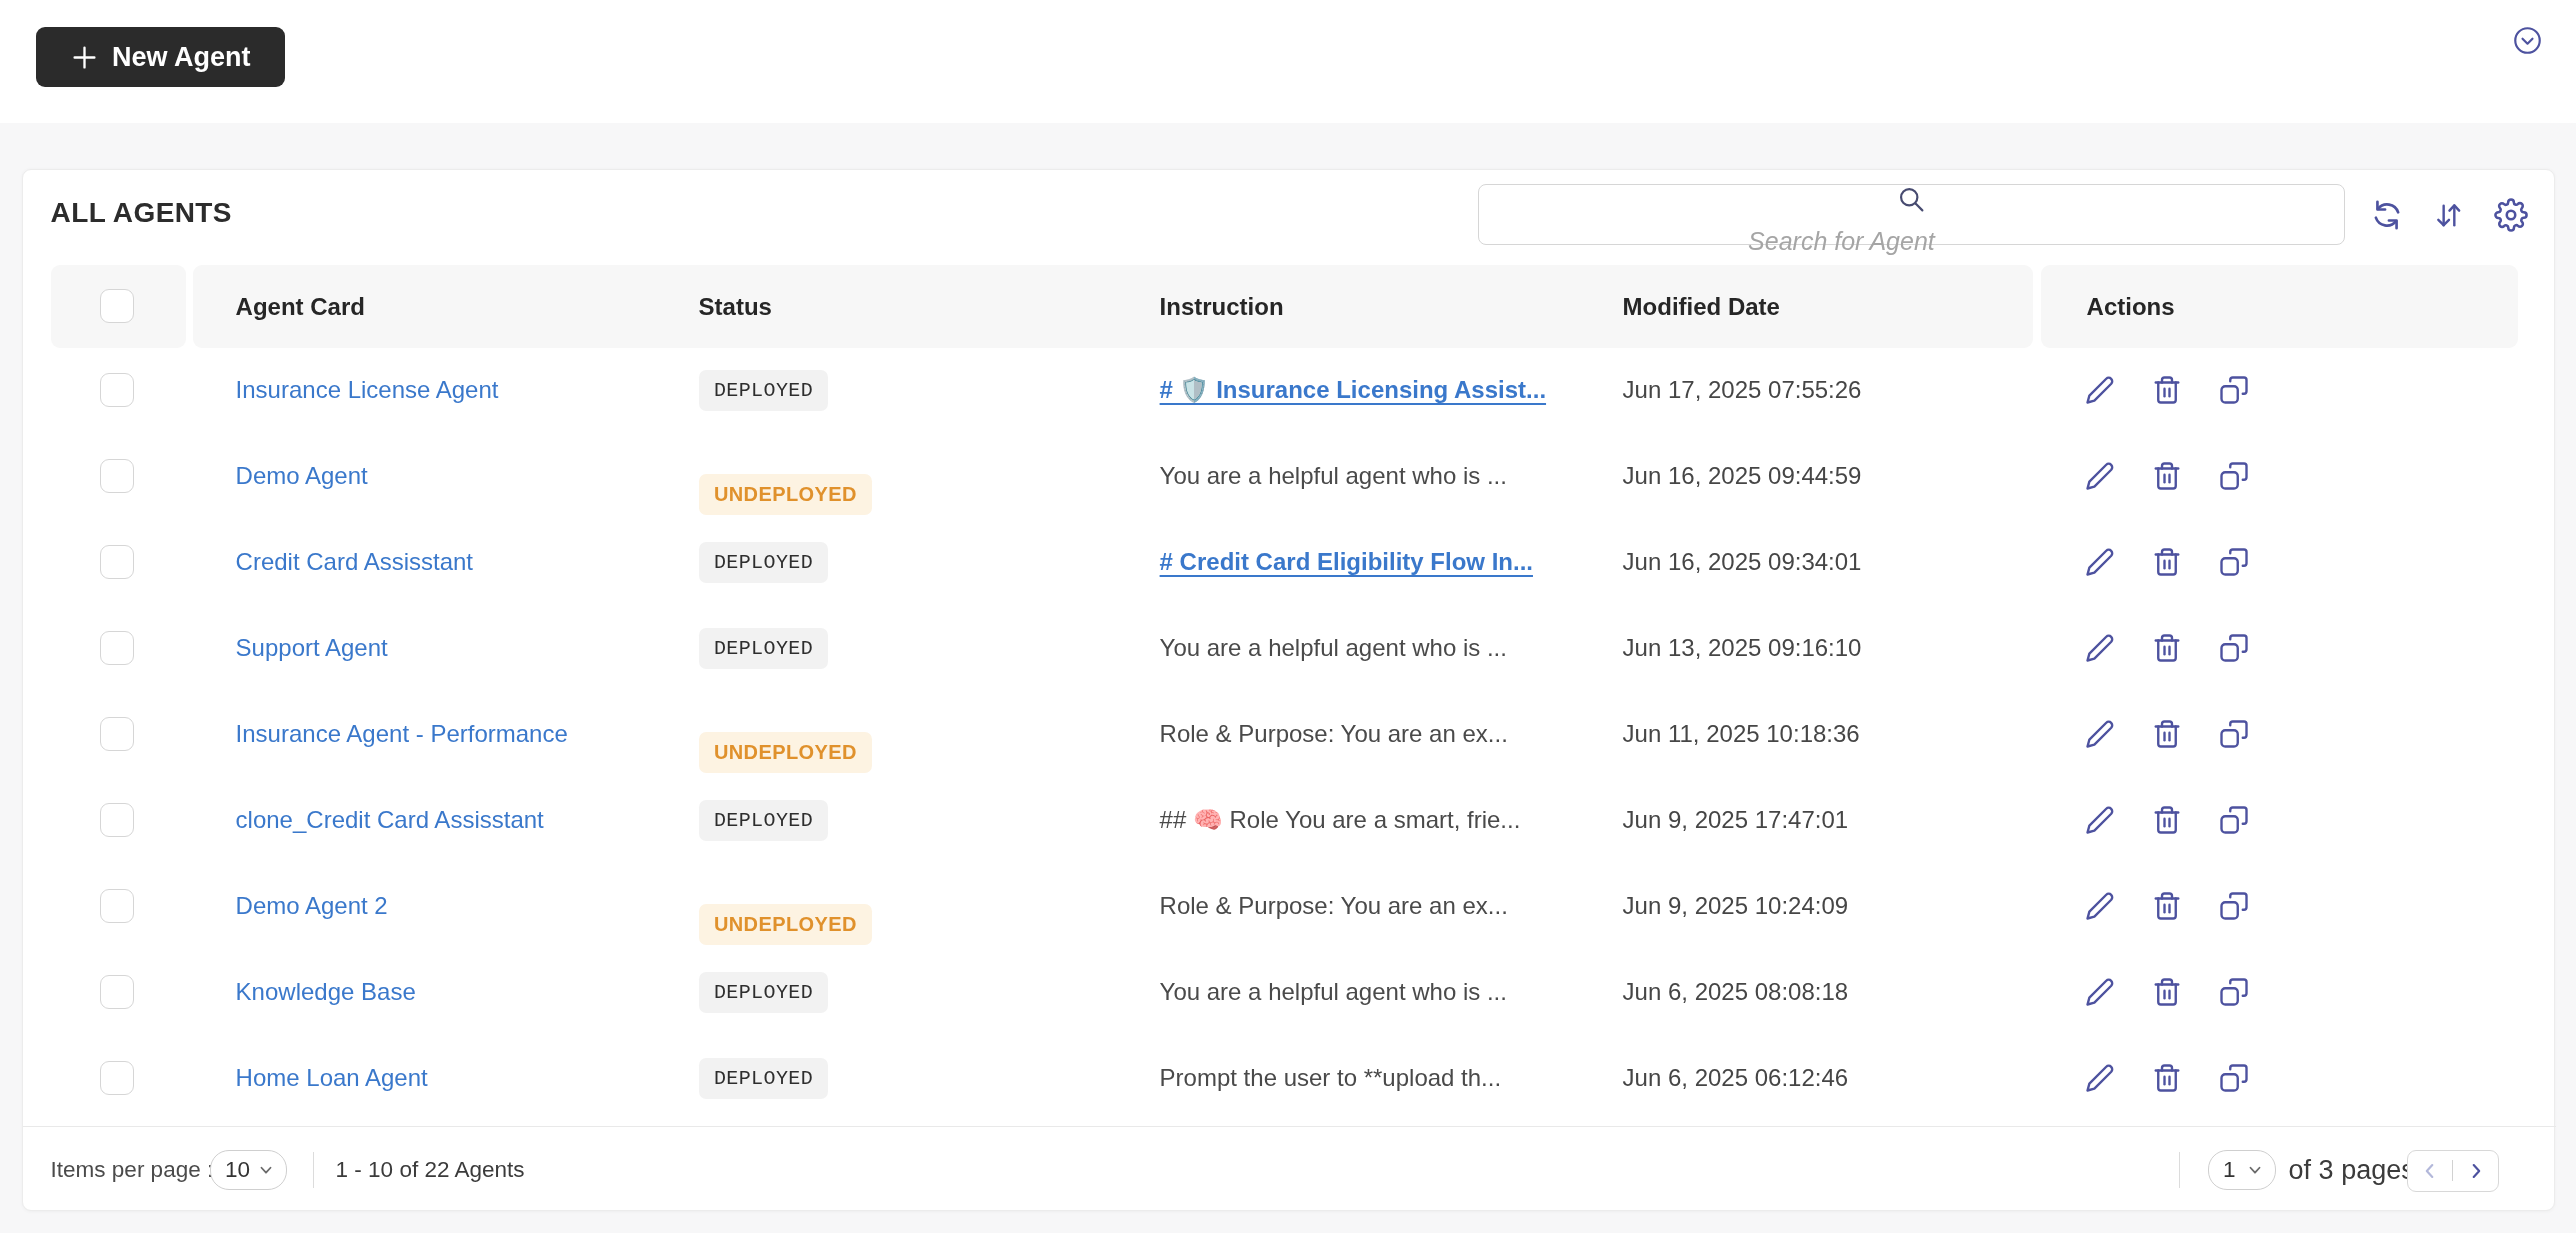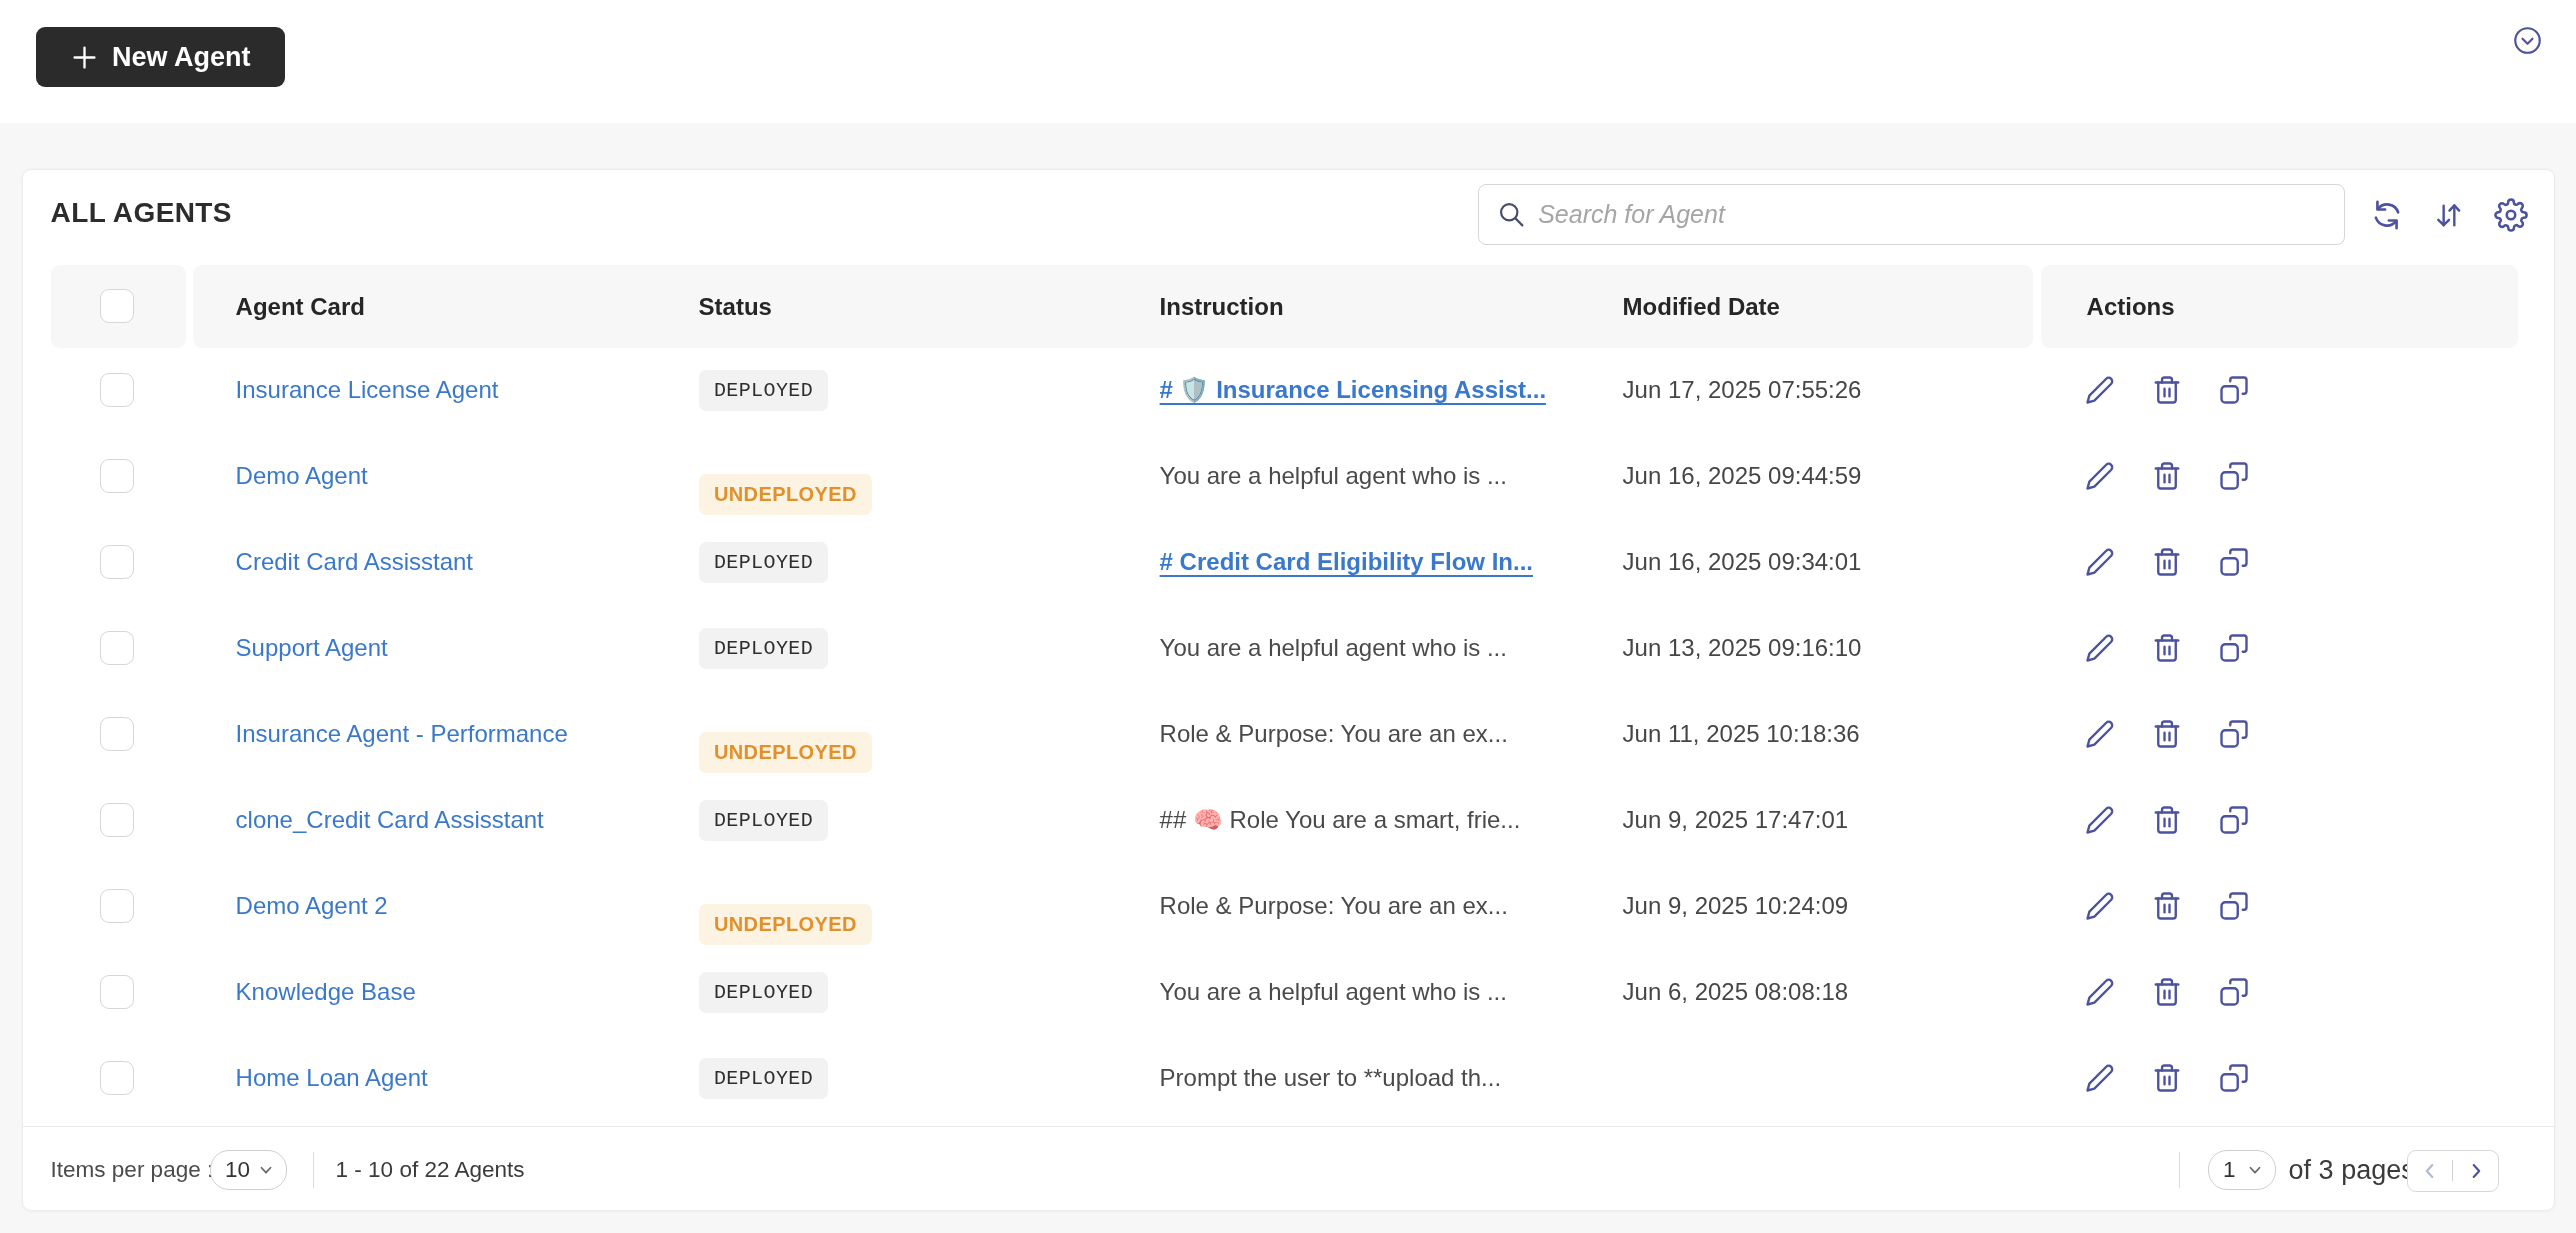--- a/index.html
+++ b/index.html
@@ -26,21 +26,21 @@
   .new-agent-btn svg{display:block;}
   .collapse-circle{position:absolute;left:2513px;top:26px;width:29px;height:29px;cursor:pointer;}
 
   
   .card{position:absolute;left:21.6px;top:169px;width:2533px;height:1042px;background:#fff;
     border:0.9px solid #ececec;border-radius:9px;box-shadow:0 0.9px 3.6px rgba(0,0,0,.04);}
 
   .panel-title{position:absolute;left:28px;top:27px;font-size:28px;font-weight:700;color:#2c2c2c;letter-spacing:0.4px;}
 
   .search-box{position:absolute;left:1455px;top:14.4px;width:867px;height:61px;border:1.8px solid #d6d6d6;
-    border-radius:8px;background:#fff;display:flex;align-items:center;padding:0 18px;gap:12.6px;}
+    border-radius:8px;background:#fff;display:flex;align-items:center;padding:0 18px;gap:12.6px;flex-direction:column;}
   .search-box input{border:none;outline:none;flex:1;font-size:25px;font-style:italic;color:#555;
     font-family:inherit;background:transparent;}
   .search-box input::placeholder{color:#a5a5a5;font-style:italic;}
   .toolbar-icons{position:absolute;left:2347px;top:16px;width:158px;height:58px;display:flex;
     align-items:center;justify-content:space-between;}
   .tool-icon{cursor:pointer;display:flex;align-items:center;justify-content:center;}
 
   
   .thead{position:absolute;left:0;top:95px;width:2533px;height:83px;}
   .thead .sect{position:absolute;top:0;height:83px;background:var(--header-row-bg);border-radius:9px;}
@@ -430,20 +430,21 @@
     </span>
   </div>
 
   <div class="row">
     <span class="checkbox"></span>
     <a class="cell name col-name">Home Loan Agent</a>
     <span class="badge-wrap col-status" style="left:676px;">
       <span class="badge deployed">DEPLOYED</span>
     </span>
     <span class="cell instruction col-instruction">Prompt the user to **upload th...</span>
+    <span class="cell date col-date">Jun 6, 2025 06:12:46</span>
     <span class="actions-cell">
       <span class="action-icon">
         <svg width="30" height="30" viewBox="0 0 24 24" fill="none" stroke="#4d529f" stroke-width="1.9" stroke-linecap="round" stroke-linejoin="round">
           <path d="M17 3a2.83 2.83 0 0 1 4 4L7.5 20.5 2 22l1.5-5.5L17 3z"></path>
         </svg>
       </span>
       <span class="action-icon">
         <svg width="30" height="30" viewBox="0 0 24 24" fill="none" stroke="#4d529f" stroke-width="1.9" stroke-linecap="round" stroke-linejoin="round">
           <polyline points="3 6 5 6 21 6"></polyline>
           <path d="M19 6v14a2 2 0 0 1-2 2H7a2 2 0 0 1-2-2V6m3 0V4a2 2 0 0 1 2-2h4a2 2 0 0 1 2 2v2"></path>

